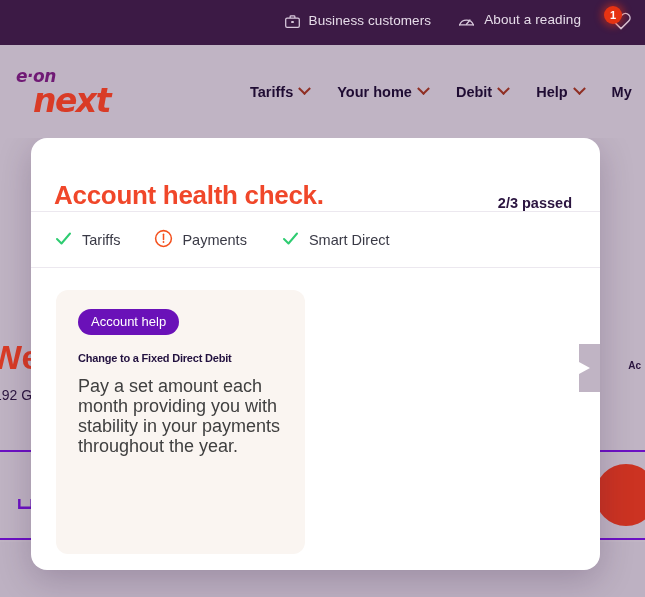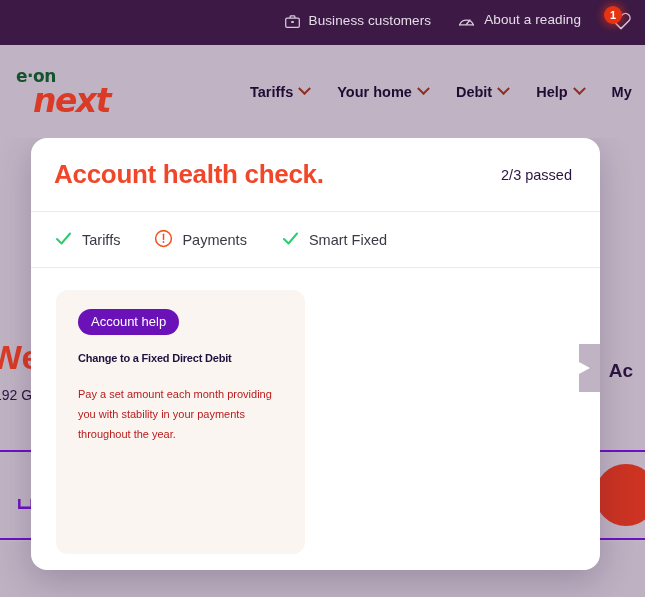--- a/index.html
+++ b/index.html
@@ -74,23 +74,24 @@
     z-index: 20;
   }
   .logo {
     position: absolute;
     left: 12px; top: 23px;
     width: 92px;
     user-select: none;
   }
   .logo-eon {
     font-family: "DejaVu Sans", sans-serif;
+    font-style: italic;
     font-weight: bold;
     font-size: 17px;
-    color: #14532d;
+    color: #701a75;
     letter-spacing: -0.5px;
     line-height: 1;
     margin-left: 4px;
   }
   .logo-next {
     font-family: "DejaVu Sans", sans-serif;
     font-style: italic;
     font-weight: bold;
     font-size: 33px;
     color: #d93b26;
@@ -143,22 +144,22 @@
   }
   .acct-num {
     position: absolute;
     left: -6px; top: 249px;
     font-size: 14px;
     color: #2b1540;
     white-space: nowrap;
   }
   .bg-right-word {
     position: absolute;
-    right: 12px; top: 222px;
-    font-size: 19px;
+    right: 4px; top: 222px;
+    font-size: 10px;
     font-weight: bold;
     color: #2b1540;
     white-space: nowrap;
   }
 
   
   .band {
     position: absolute;
     left: 0; top: 312px;
     width: 645px;
@@ -198,34 +199,34 @@
     background: #ffffff;
     border-radius: 16px;
     box-shadow: 0 10px 34px rgba(40,12,55,0.22);
     z-index: 10;
     overflow: hidden;
   }
   .modal-header {
     position: relative;
     height: 74px;
     display: flex;
-    align-items: center;
+    align-items: flex-end;
     justify-content: space-between;
     padding: 0 28px 0 23px;
     border-bottom: 1px solid #ece8ef;
   }
   .modal-title {
     font-size: 26px;
     font-weight: bold;
     color: #f0472a;
     letter-spacing: -0.3px;
   }
   .modal-passed {
     font-size: 14.5px;
-    font-weight: normal;
+    font-weight: bold;
     color: #2b1540;
     white-space: nowrap;
   }
 
   .status-row {
     height: 56px;
     display: flex;
     align-items: center;
     padding: 0 23px;
     gap: 34px;
@@ -272,24 +273,24 @@
   }
   .card-title {
     margin-top: 17px;
     font-size: 11px;
     font-weight: bold;
     color: #22113f;
     letter-spacing: -0.2px;
     white-space: nowrap;
   }
   .card-body {
-    margin-top: 20px;
-    font-size: 11px;
+    margin-top: 12px;
+    font-size: 18px;
     line-height: 20px;
-    color: #b91c1c;
+    color: #404040;
   }
   .switch-wrap {
     position: absolute;
     left: 0; right: 0;
     bottom: 12px;
     display: flex;
     justify-content: center;
   }
   .switch-btn {
     background: #f4511e;
@@ -366,21 +367,21 @@
         </span>
         <span>Payments</span>
       </div>
 
       <div class="status-item">
         <span class="tick">
           <svg width="19" height="19" viewBox="0 0 19 19">
             <path d="M3 10 L7.5 14.5 L16 4.5" fill="none" stroke="#2ecc71" stroke-width="2" stroke-linecap="round" stroke-linejoin="round"></path>
           </svg>
         </span>
-        <span>Smart Fixed</span>
+        <span>Smart Direct</span>
       </div>
 
     </div>
 
     <div class="carousel">
       <div class="card">
         <span class="badge">Account help</span>
         <div class="card-title">Change to a Fixed Direct Debit</div>
         <div class="card-body">Pay a set amount each month providing you with stability in your payments throughout the year.</div>
       </div>

